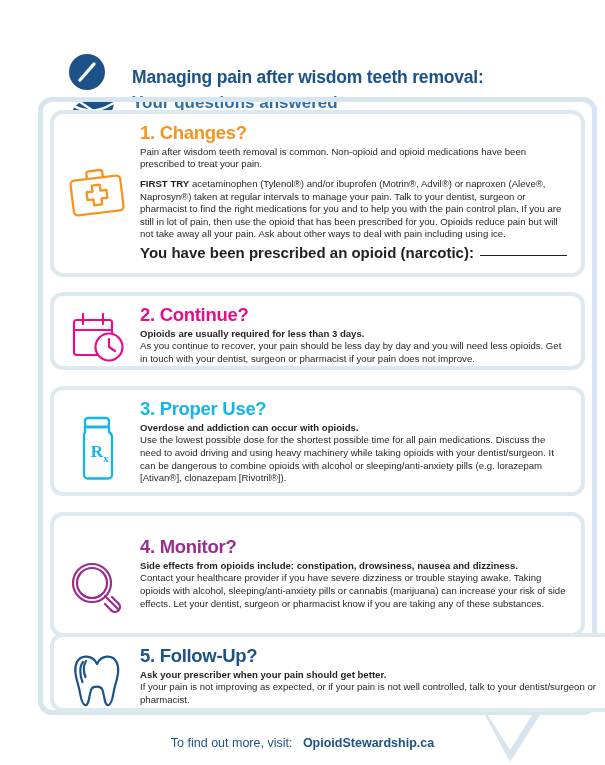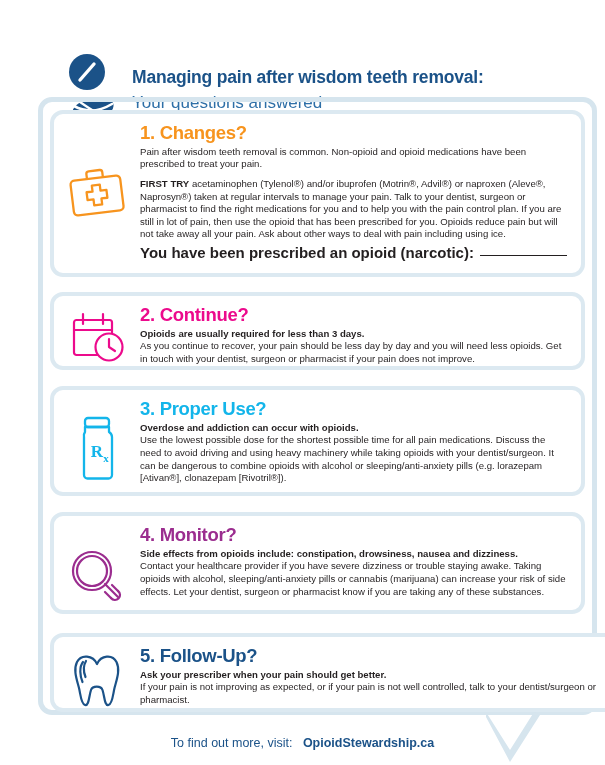--- a/index.html
+++ b/index.html
@@ -22,21 +22,21 @@
     flex:0 0 auto;
   }
   .title-block{padding-top:2px;}
   .title-line1{
     font-size:17.5px;font-weight:bold;color:#1B5288;letter-spacing:-0.2px;
     line-height:1.25;white-space:nowrap;
   }
   .title-line1 .colon{font-weight:bold;color:#1B5288;}
   .title-line2{
     font-size:17px;color:#2E6FA7;line-height:1.3;margin-top:3px;
-    white-space:nowrap;font-weight:normal;
+    white-space:nowrap;font-weight:bold;
   }
 
   
   .bubble{
     position:absolute;left:38px;top:97px;width:559px;height:618px;
     border:5px solid #D6E5EE;border-radius:14px;
     box-sizing:border-box;background:transparent;
   }
   .bubble-tail{
     position:absolute;left:480px;top:712px;width:64px;height:50px;
@@ -166,21 +166,21 @@
         <text x="33" y="47" text-anchor="middle" font-family="'Liberation Serif', serif" font-size="11" font-weight="bold" fill="#13B5EA">x</text>
       </svg>
     </div>
     <div class="card-body">
       <div class="h-num c-cyan">3. Proper Use?</div>
       <p class="para lead">Overdose and addiction can occur with opioids.</p>
       <p class="para">Use the lowest possible dose for the shortest possible time for all pain medications. Discuss the need to avoid driving and using heavy machinery while taking opioids with your dentist/surgeon. It can be dangerous to combine opioids with alcohol or sleeping/anti-anxiety pills (e.g. lorazepam [Ativan®], clonazepam [Rivotril®]).</p>
     </div>
   </div>
 
-  <div class="card" style="left:50px;top:512px;width:535px;height:102px;padding-top:9px;">
+  <div class="card" style="left:50px;top:512px;width:535px;height:125px;padding-top:21px;">
     <div class="card-icon" style="padding-top:22px;">
       <svg width="58" height="58" viewBox="0 0 58 58">
         <g fill="none" stroke="#9B2D8F" stroke-width="2.2" stroke-linecap="round">
           <circle cx="24" cy="24" r="19"></circle>
           <circle cx="24" cy="24" r="15"></circle>
           <line x1="37" y1="37" x2="50" y2="50"></line>
           <path d="M50 44 a5 5 0 1 1 -7 7"></path>
           <line x1="43" y1="51" x2="37" y2="45"></line>
           <line x1="50" y1="44" x2="44" y2="38"></line>
         </g>

